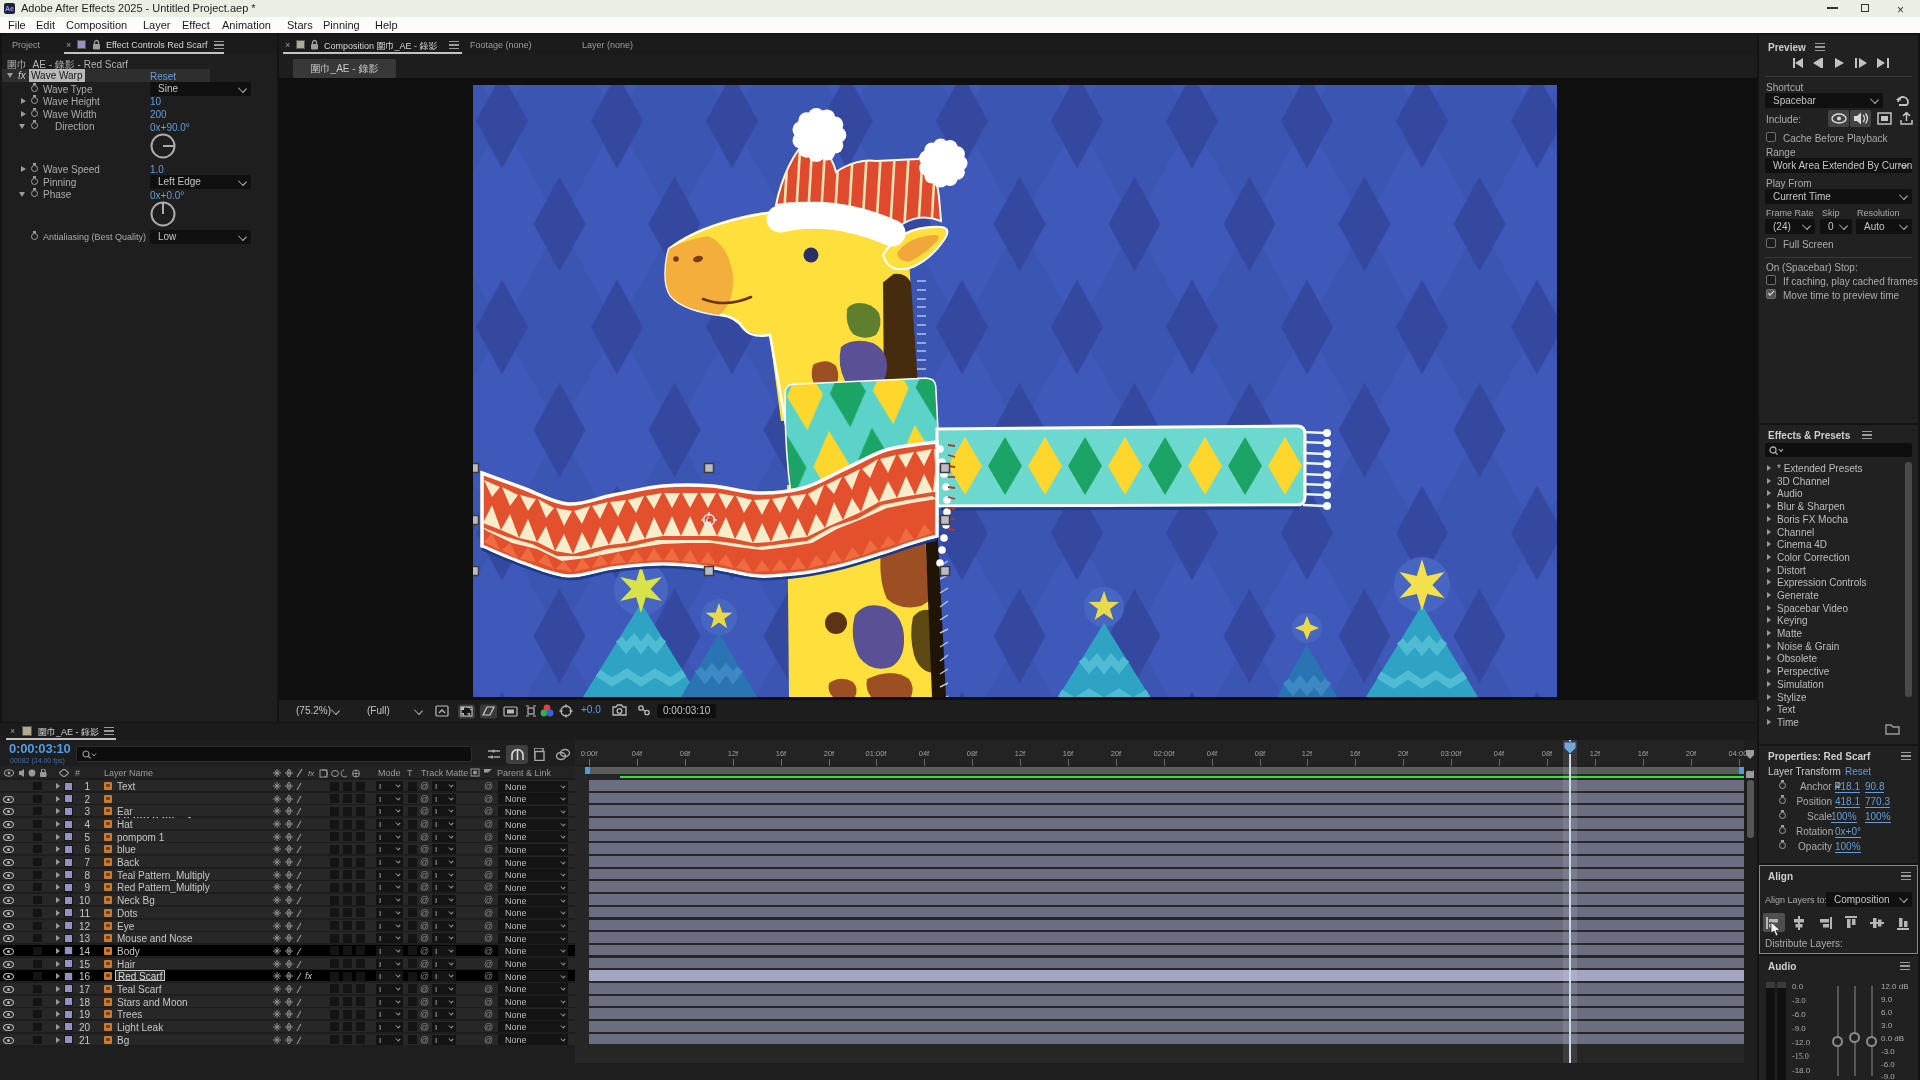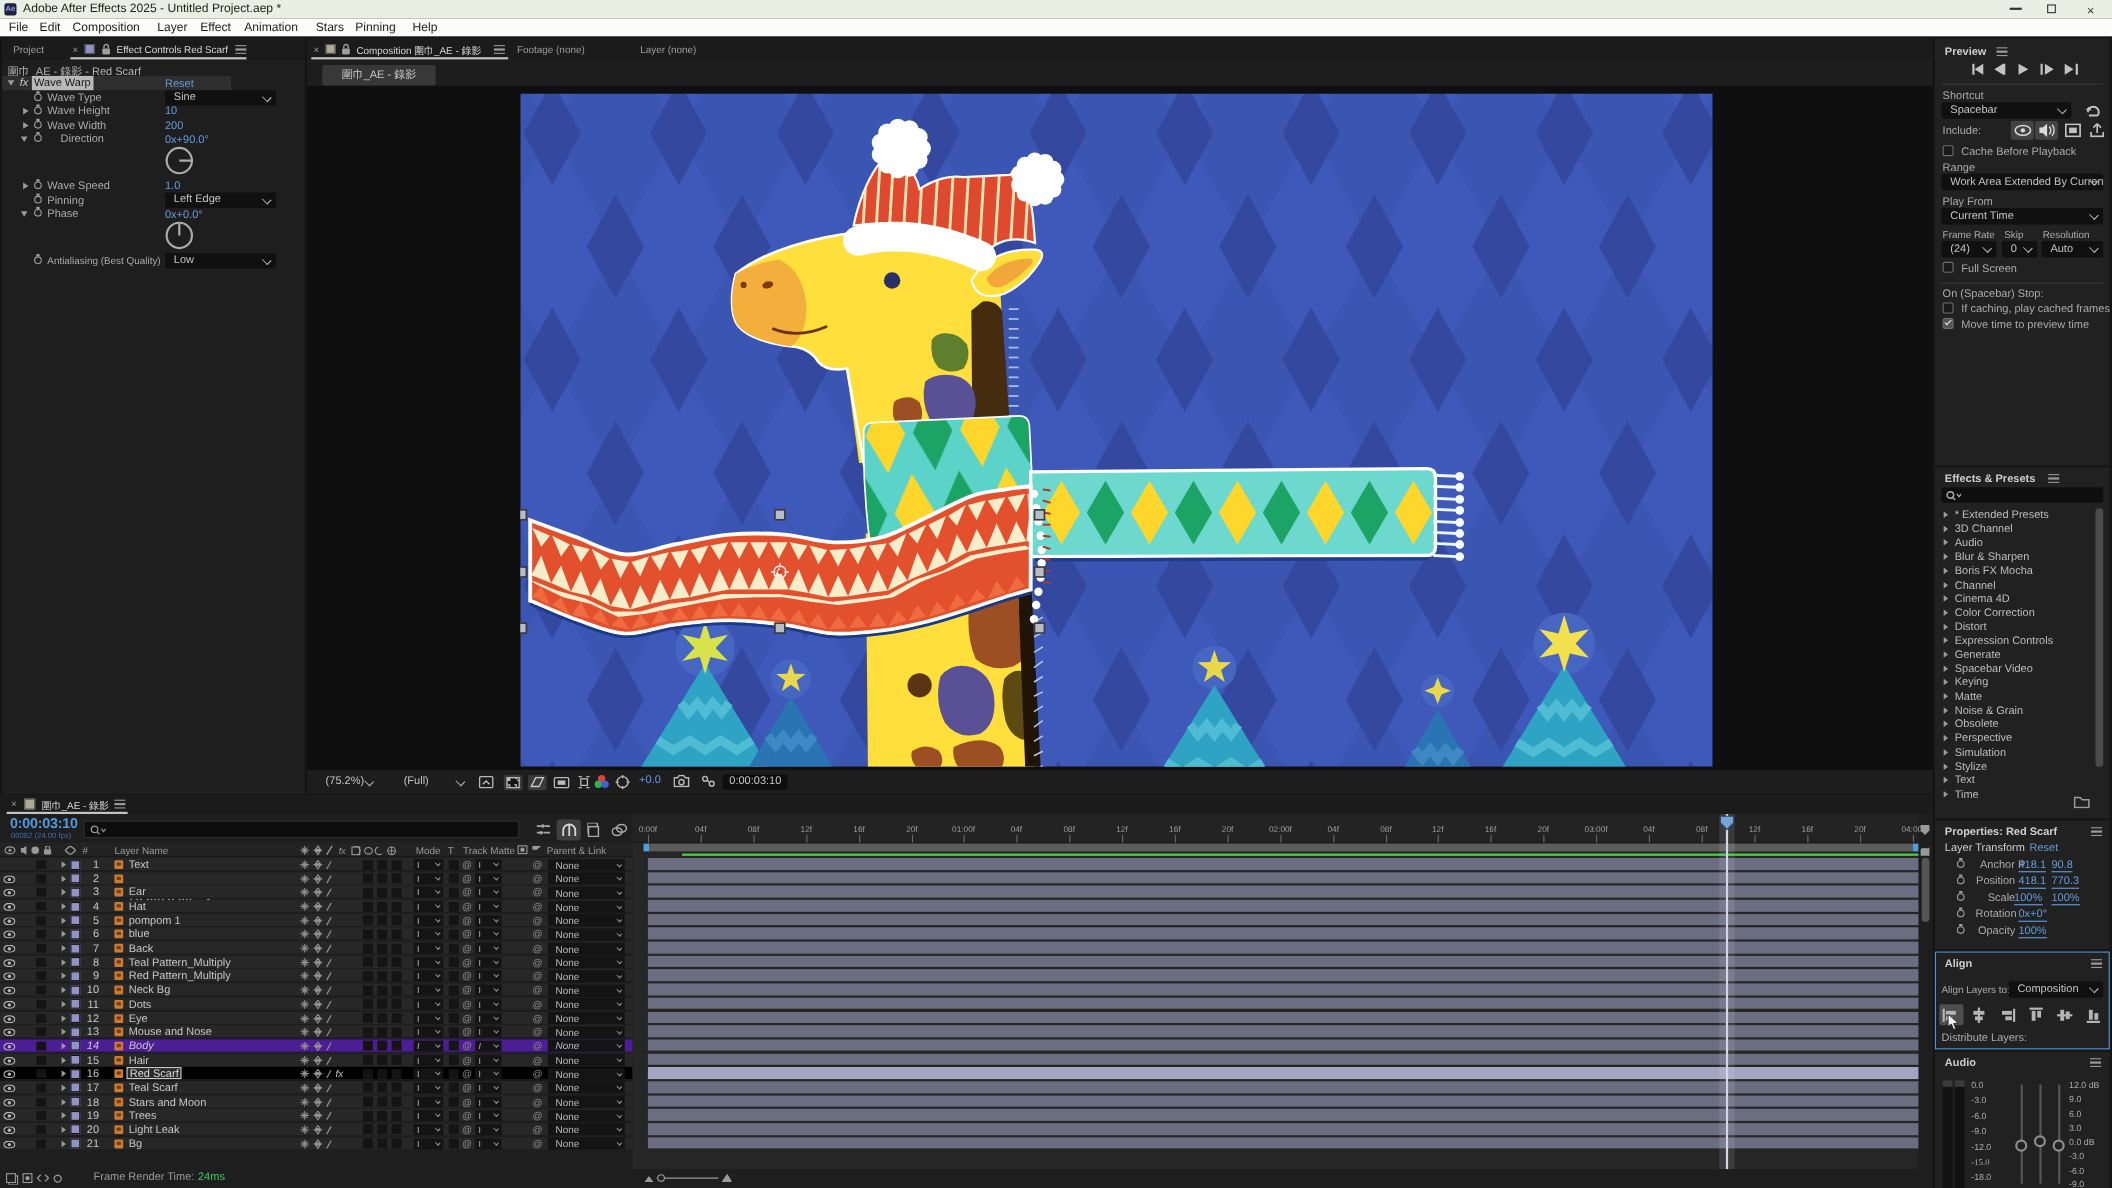--- a/index.html
+++ b/index.html
@@ -1206,21 +1206,21 @@
 <div class="abs" style="left:432px;top:1px;width:24px;height:10px;background:#141414;color:#b8b8b8;font-size:8px;">
         <span style="position:absolute;left:3px;top:1px;">I</span>
         <i class="cvr"></i>
       </div>
 <div class="abs" style="left:484px;top:1px;font-size:9px;color:#8a8a8a;">@</div>
 <div class="abs" style="left:498px;top:0.5px;width:70px;height:11px;background:#141414;color:#bdbdbd;font-size:9px;">
         <span style="position:absolute;left:7px;top:1px;">None</span>
         <i class="cvr" style="top:3px;"></i>
       </div>
 </div>
-<div class="abs" style="left:0;top:221.8px;width:575px;height:12.0px;background:#4c1d95;border-bottom:1px solid #1d1d1d;font-style:italic;">
+<div class="abs" style="left:0;top:221.8px;width:575px;height:12.0px;background:#000000;border-bottom:1px solid #1d1d1d;">
 <svg class="abs" style="left:3px;top:3px;" width="11" height="7">
         <ellipse cx="5.5" cy="3.5" rx="5" ry="3.2" fill="none" stroke="#b8b8b8" stroke-width="1.1"></ellipse>
         <circle cx="5.5" cy="3.5" r="1.5" fill="#b8b8b8"></circle>
       </svg>
 <div class="abs" style="left:33px;top:2px;width:9px;height:8px;background:#141414;"></div>
 <div class="exp" style="left:56px;top:3px;border-left-width:4px;"></div>
 <div class="abs" style="left:64px;top:1.5px;width:9px;height:9px;background:#9193c8;border:1px solid #141414;"></div>
 <div class="abs" style="left:78px;top:1px;width:12px;font-size:10px;color:#c6c6c6;text-align:right;">14</div>
 <div class="abs" style="left:104px;top:2px;width:8px;height:8px;background:#c97b33;border-radius:1px;"></div>
       <div class="abs" style="left:106px;top:4px;width:4px;height:3px;background:#7a3c12;border-radius:1px;"></div>
@@ -1583,31 +1583,13 @@
 <div class="abs" style="left:994px;top:0px;width:1.5px;height:323px;background:#cdd8ea;"></div>
 <svg class="abs" style="left:988px;top:1px;" width="14" height="14">
         <path d="M1,1 h12 v6 l-6,6 l-6,-6 z" fill="#77a5d8" stroke="#2a4a6a"></path>
       </svg>
 </div>
 <svg class="abs" style="left:1744px;top:25px;" width="12" height="40">
       <path d="M2,2 h8 v5 l-4,4 l-4,-4 z" fill="#9a9a9a"></path>
       <path d="M2,24 c3,-3 6,1 8,-2 v8 h-8 z" fill="#9a9a9a"></path>
     </svg>
 <div class="abs" style="left:1747px;top:57px;width:7px;height:58px;background:#555;border-radius:3px;"></div>
-<div class="abs" style="left:0;top:340px;width:1757px;height:17px;background:#1e1e1e;">
-<svg class="abs" style="left:5px;top:3px;" width="60" height="11" fill="none" stroke="#9a9a9a">
-        <rect x="1" y="1" width="8" height="8"></rect>
-        <path d="M3,9 v2 h8 v-8 h-2"></path>
-        <rect x="16" y="1" width="8" height="8"></rect>
-        <circle cx="20" cy="5" r="2" fill="#9a9a9a" stroke="none"></circle>
-        <path d="M32,2 l-3,3 l3,3 M36,2 l3,3 l-3,3" stroke-width="1.2"></path>
-        <path d="M46,3 a3,3 0 1 1 0,5 M49,3 a3,3 0 1 0 0,5"></path>
-      </svg>
-<div class="abs" style="left:85px;top:2px;font-size:10px;color:#9a9a9a;">Frame Render Time:</div>
-<div class="abs" style="left:180px;top:2px;font-size:10px;color:#35cc5a;">24ms</div>
-<svg class="abs" style="left:585px;top:3px;" width="80" height="10" stroke="#9a9a9a" fill="#9a9a9a">
-        <path d="M2,8 l3,-4 l3,4 z"></path>
-        <line x1="12" y1="5" x2="68" y2="5" stroke-width="1"></line>
-        <circle cx="16" cy="5" r="3" fill="#1e1e1e"></circle>
-        <path d="M72,8 l4,-6 l4,6 z"></path>
-      </svg>
-</div>
 </div>
 
 </body></html>

